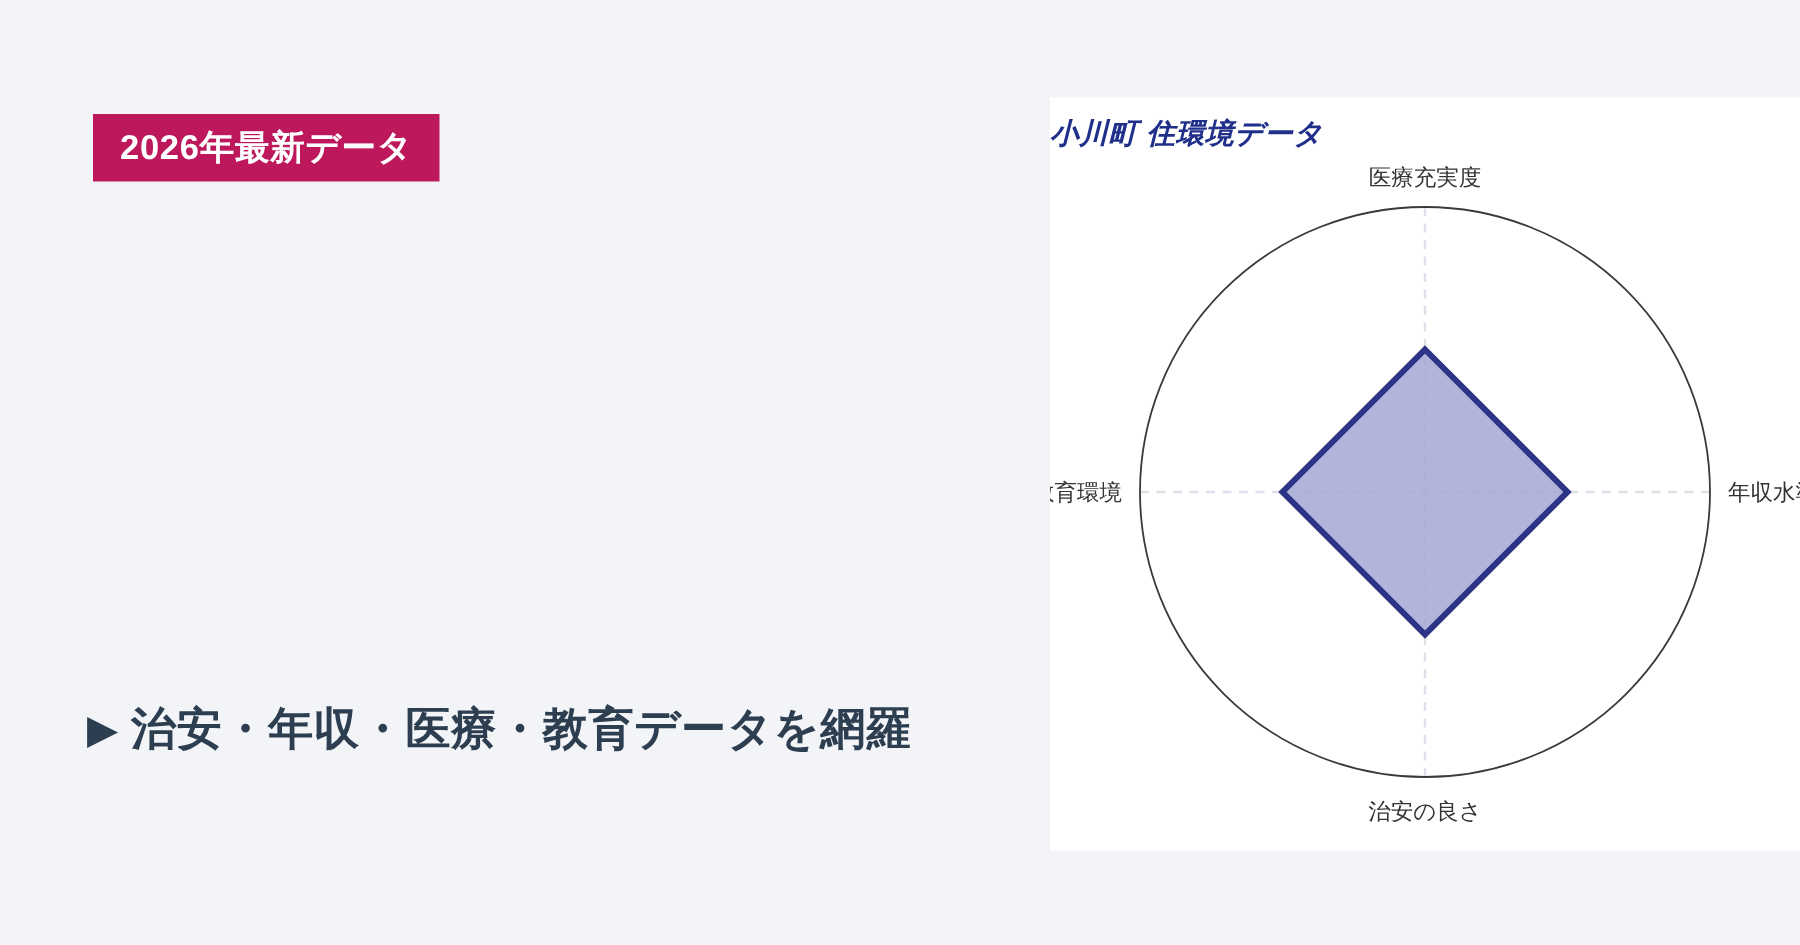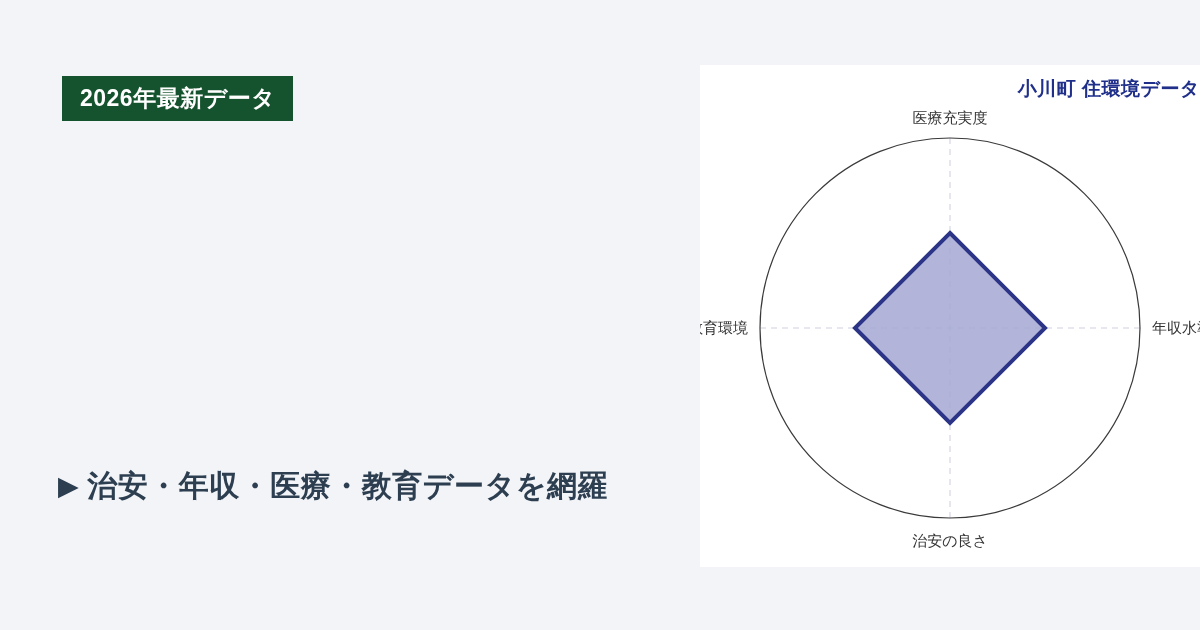--- a/index.html
+++ b/index.html
@@ -23,21 +23,21 @@
     width: 700px;
     height: 630px;
   }
 
   #badge {
     position: absolute;
     left: 62px;
     top: 76px;
     height: 45px;
     padding: 0 18px;
-    background: #14532d;
+    background: #be185d;
     color: #ffffff;
     font-size: 23px;
     font-weight: bold;
     letter-spacing: 0.5px;
     display: flex;
     align-items: center;
     justify-content: center;
     box-sizing: border-box;
   }
 
@@ -86,25 +86,26 @@
     width: 500px;
     height: 502px;
     background: #ffffff;
   }
 
   #chart-title {
     position: absolute;
     left: 0;
     top: 11px;
     width: 100%;
-    text-align: right;
+    text-align: left;
     font-size: 19px;
     font-weight: bold;
     color: #1f2f8a;
     letter-spacing: 0.5px;
+    font-style: italic;
   }
 
   #radar-svg {
     position: absolute;
     left: 0;
     top: 0;
   }
 
   .axis-label {
     font-family: "Liberation Sans", "DejaVu Sans", sans-serif;

